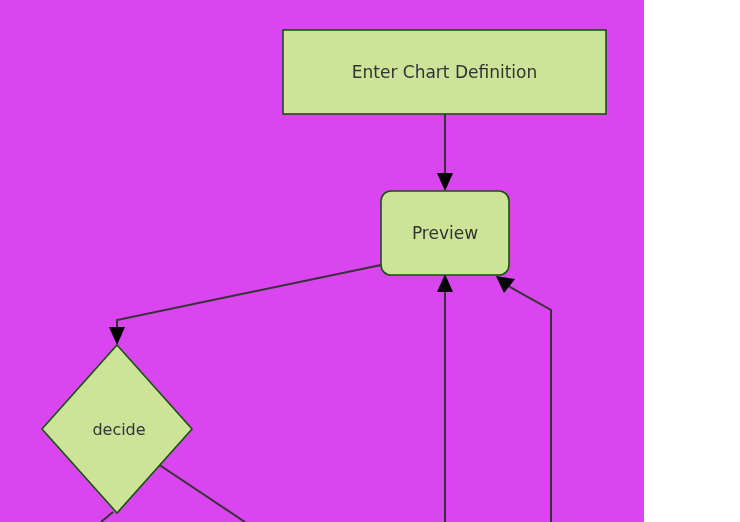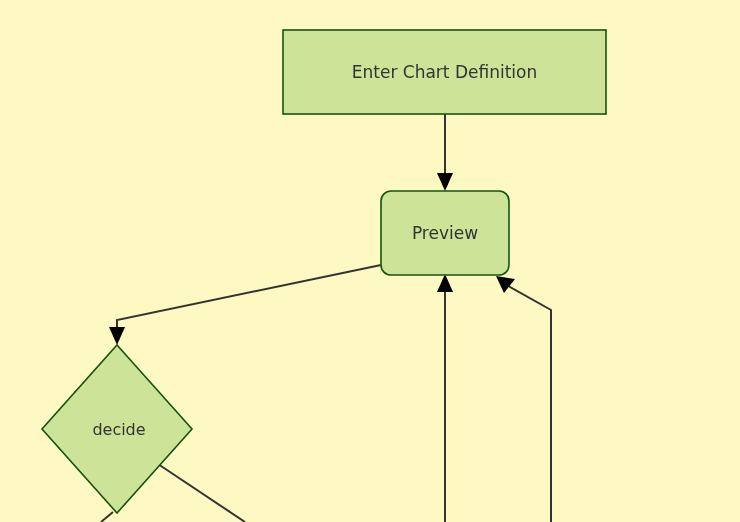--- a/index.html
+++ b/index.html
@@ -5,23 +5,23 @@
   html, body {
     margin: 0;
     padding: 0;
     background: #ffffff;
   }
   body {
     font-family: "DejaVu Sans", sans-serif;
   }
   #diagram-canvas {
     position: relative;
-    width: 740px;
+    width: 644px;
     height: 522px;
-    background: #fef9c3;
+    background: #d946ef;
     overflow: hidden;
   }
   #flow-svg {
     position: absolute;
     top: 0;
     left: 0;
     width: 740px;
     height: 522px;
   }
   .node-shape {

